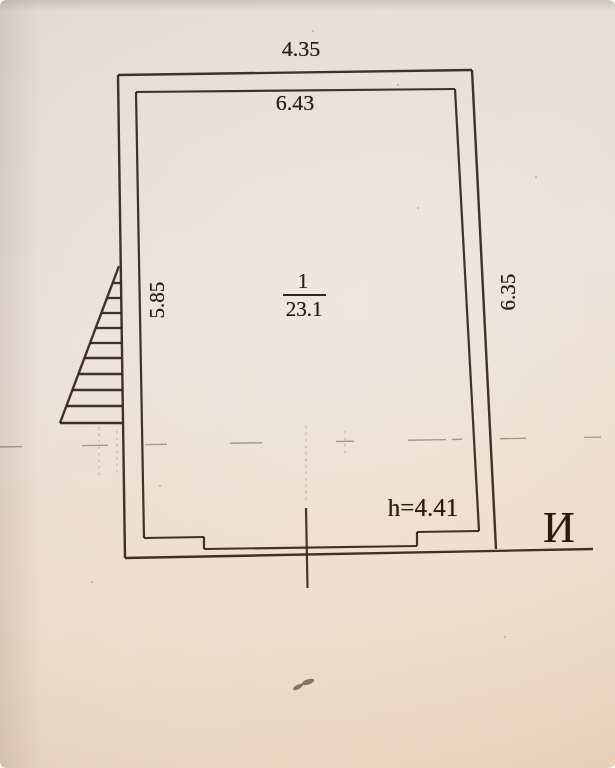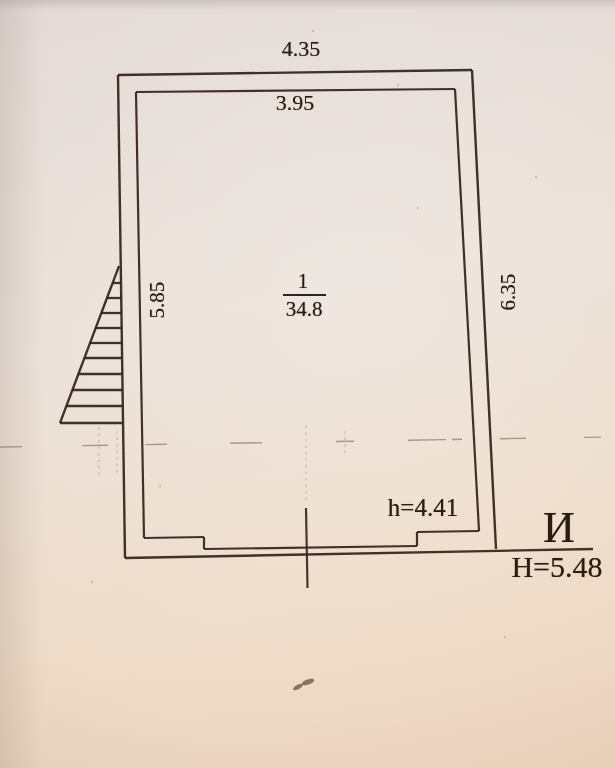--- a/index.html
+++ b/index.html
@@ -5,20 +5,21 @@
   html,body { margin:0; padding:0; }
   .photo {
     position:relative; width:615px; height:768px; overflow:hidden;
     font-family:"Liberation Serif","DejaVu Serif",serif;
     color:#2b1c10;
     background:
       linear-gradient(to bottom, rgba(115,95,85,.20), rgba(115,95,85,0) 1.4%),
       linear-gradient(to right, rgba(105,80,65,.13), rgba(105,80,65,0) 7%),
       radial-gradient(135% 105% at 58% 40%, rgba(255,255,255,.22) 0%, rgba(255,255,255,0) 55%, rgba(95,65,45,.13) 100%),
       linear-gradient(168deg, #e3dad6 0%, #eae0d8 40%, #eedcc9 74%, #ebd3bd 100%);
+    border-radius: 6px;
   }
   svg.plan { position:absolute; left:0; top:0; filter:blur(.3px); }
   .label {
     position:absolute; white-space:nowrap; line-height:1;
     transform:translate(-50%,-50%);
     text-shadow:0 0 .7px rgba(55,33,15,.65);
   }
   .label.vert { transform:translate(-50%,-50%) rotate(-90deg); }
   .fraction-bar {
     position:absolute; background:#34231a; height:2.2px;
@@ -99,31 +100,30 @@
       <circle cx="536" cy="177" r="1"></circle>
       <circle cx="160" cy="486" r="1"></circle>
       <circle cx="418" cy="208" r="0.9"></circle>
       <circle cx="92" cy="582" r="1"></circle>
       <circle cx="505" cy="637" r="0.9"></circle>
     </g>
   </svg>
 
   <div class="label" style="left:301px; top:49px;  font-size:22px">4.35</div>
 
-  <div class="label" style="left:295px; top:103px; font-size:22px">3.95</div>
+  <div class="label" style="left:295px; top:103px; font-size:22px">6.43</div>
 
   <div class="label vert" style="left:157px; top:300px; font-size:21px">5.85</div>
 
   <div class="label vert" style="left:508px; top:292px; font-size:21px">6.35</div>
 
   <div class="label" style="left:303px; top:281px; font-size:21px">1</div>
 
   <div class="fraction-bar" style="left:283px; top:294px; width:43px"></div>
 
-  <div class="label" style="left:304px; top:309px; font-size:21px">34.8</div>
+  <div class="label" style="left:304px; top:309px; font-size:21px">23.1</div>
 
   <div class="label" style="left:423px; top:507px; font-size:25px">h=4.41</div>
 
   <div class="label" style="left:559px; top:528px; font-size:44px">И</div>
 
-  <div class="label" style="left:557px; top:567px; font-size:30px">Н=5.48</div>
 
 </div>
 
 </body></html>

